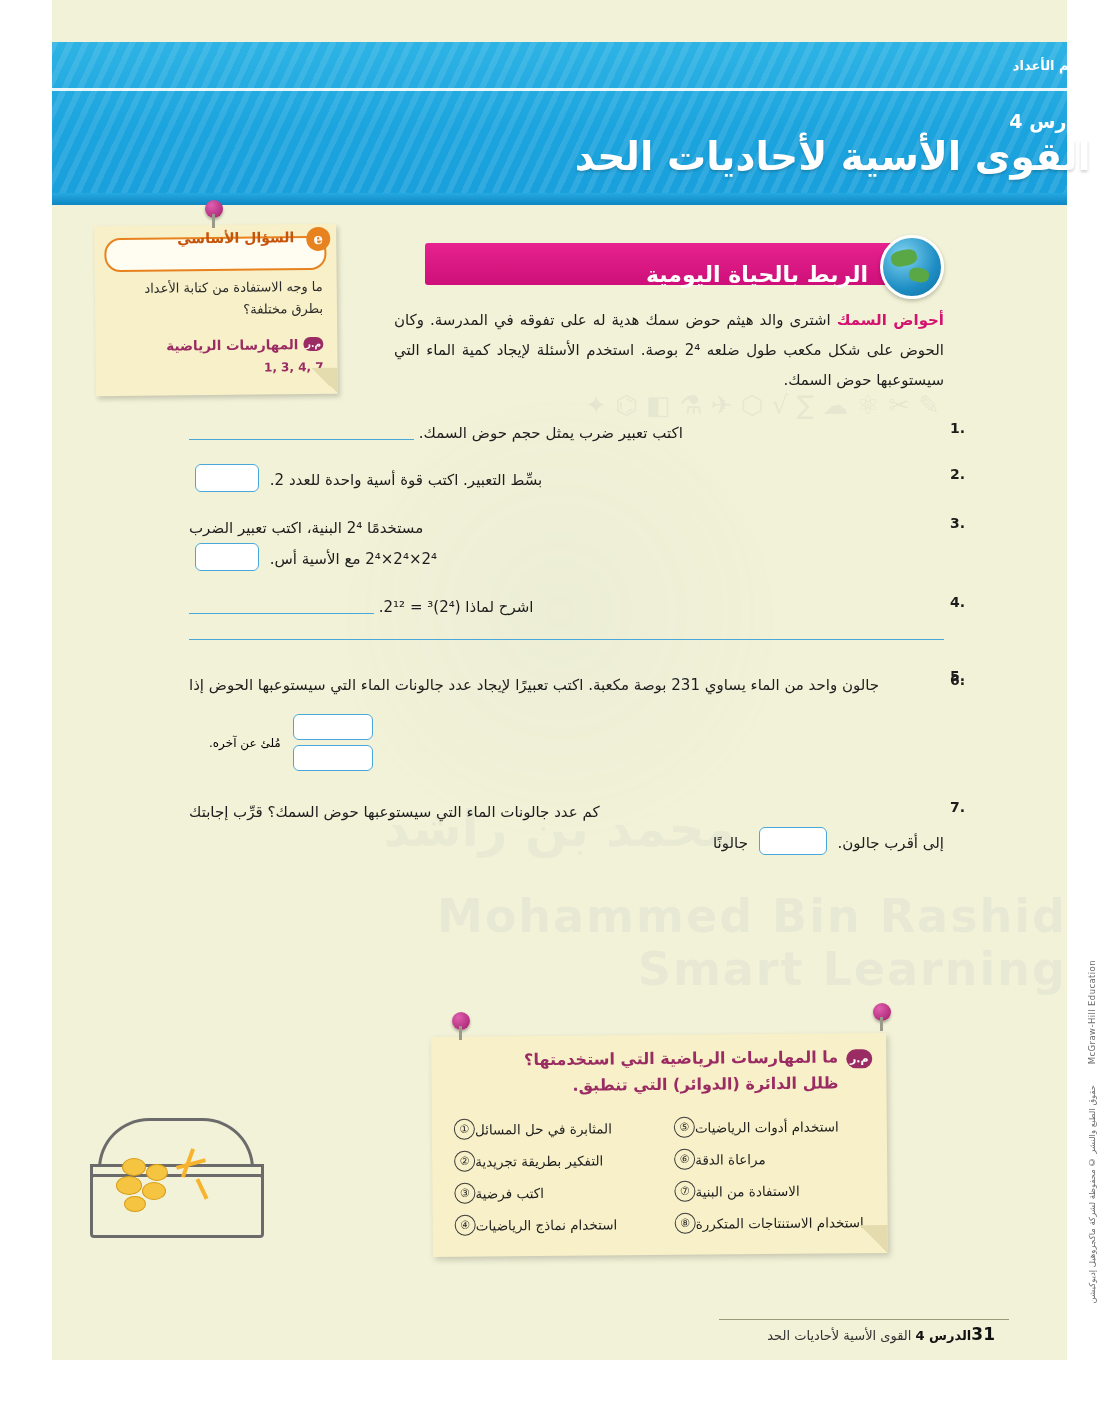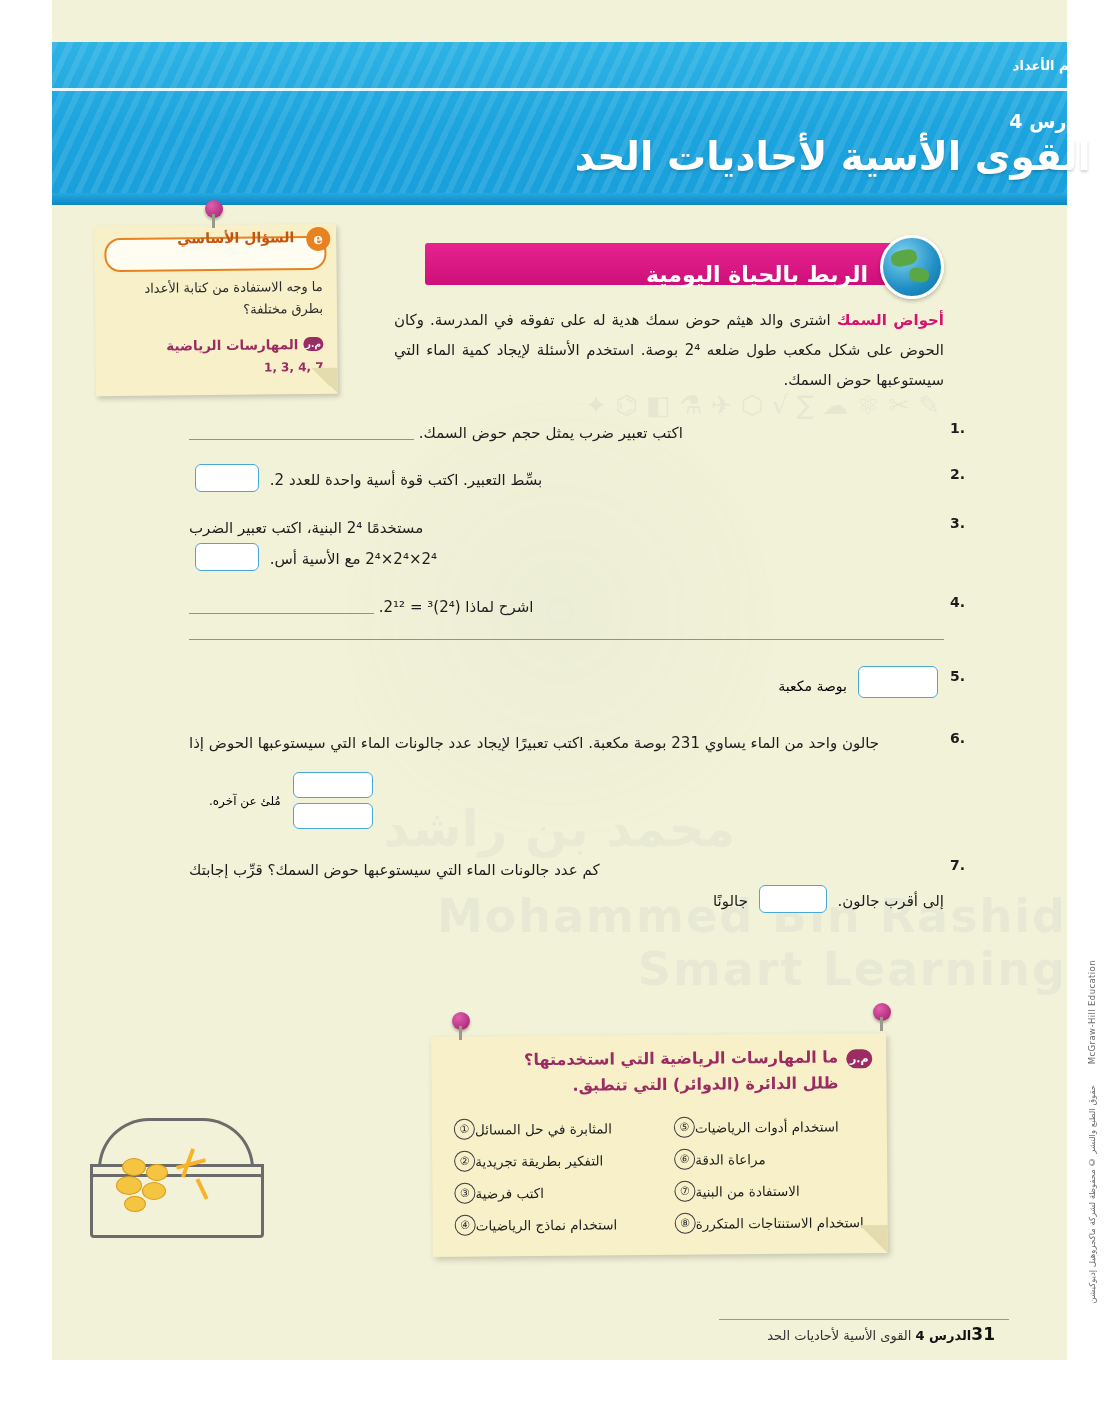--- a/index.html
+++ b/index.html
@@ -325,24 +325,20 @@
     <div class="qnum">4.</div>
     <div class="qtext">
       <span>اشرح لماذا (2⁴)³ = 2¹².</span>
       <span class="rule" style="width:185px;"></span>
     </div>
     <div class="fullrule"></div>
   </div>
 
   <div class="q" style="margin-bottom:30px;">
     <div class="qnum">5.</div>
-    <div style="text-align:right;margin-top:22px;padding-left:18px;">
-      <span class="answerbox" style="width:78px;height:30px;"></span>
-      <span style="font-size:14px;">بوصة مكعبة</span>
-    </div>
   </div>
 
   <div class="q" style="margin-bottom:26px;">
     <div class="qnum">6.</div>
     <div class="qtext">
       <span>جالون واحد من الماء يساوي 231 بوصة مكعبة. اكتب تعبيرًا لإيجاد عدد جالونات الماء التي سيستوعبها الحوض إذا</span>
     </div>
     <div style="display:flex;flex-direction:row;align-items:center;justify-content:flex-end;margin-top:14px;padding-left:20px;">
       <div style="display:flex;flex-direction:column;gap:5px;">
         <span class="answerbox" style="width:78px;height:24px;margin:0;"></span>

